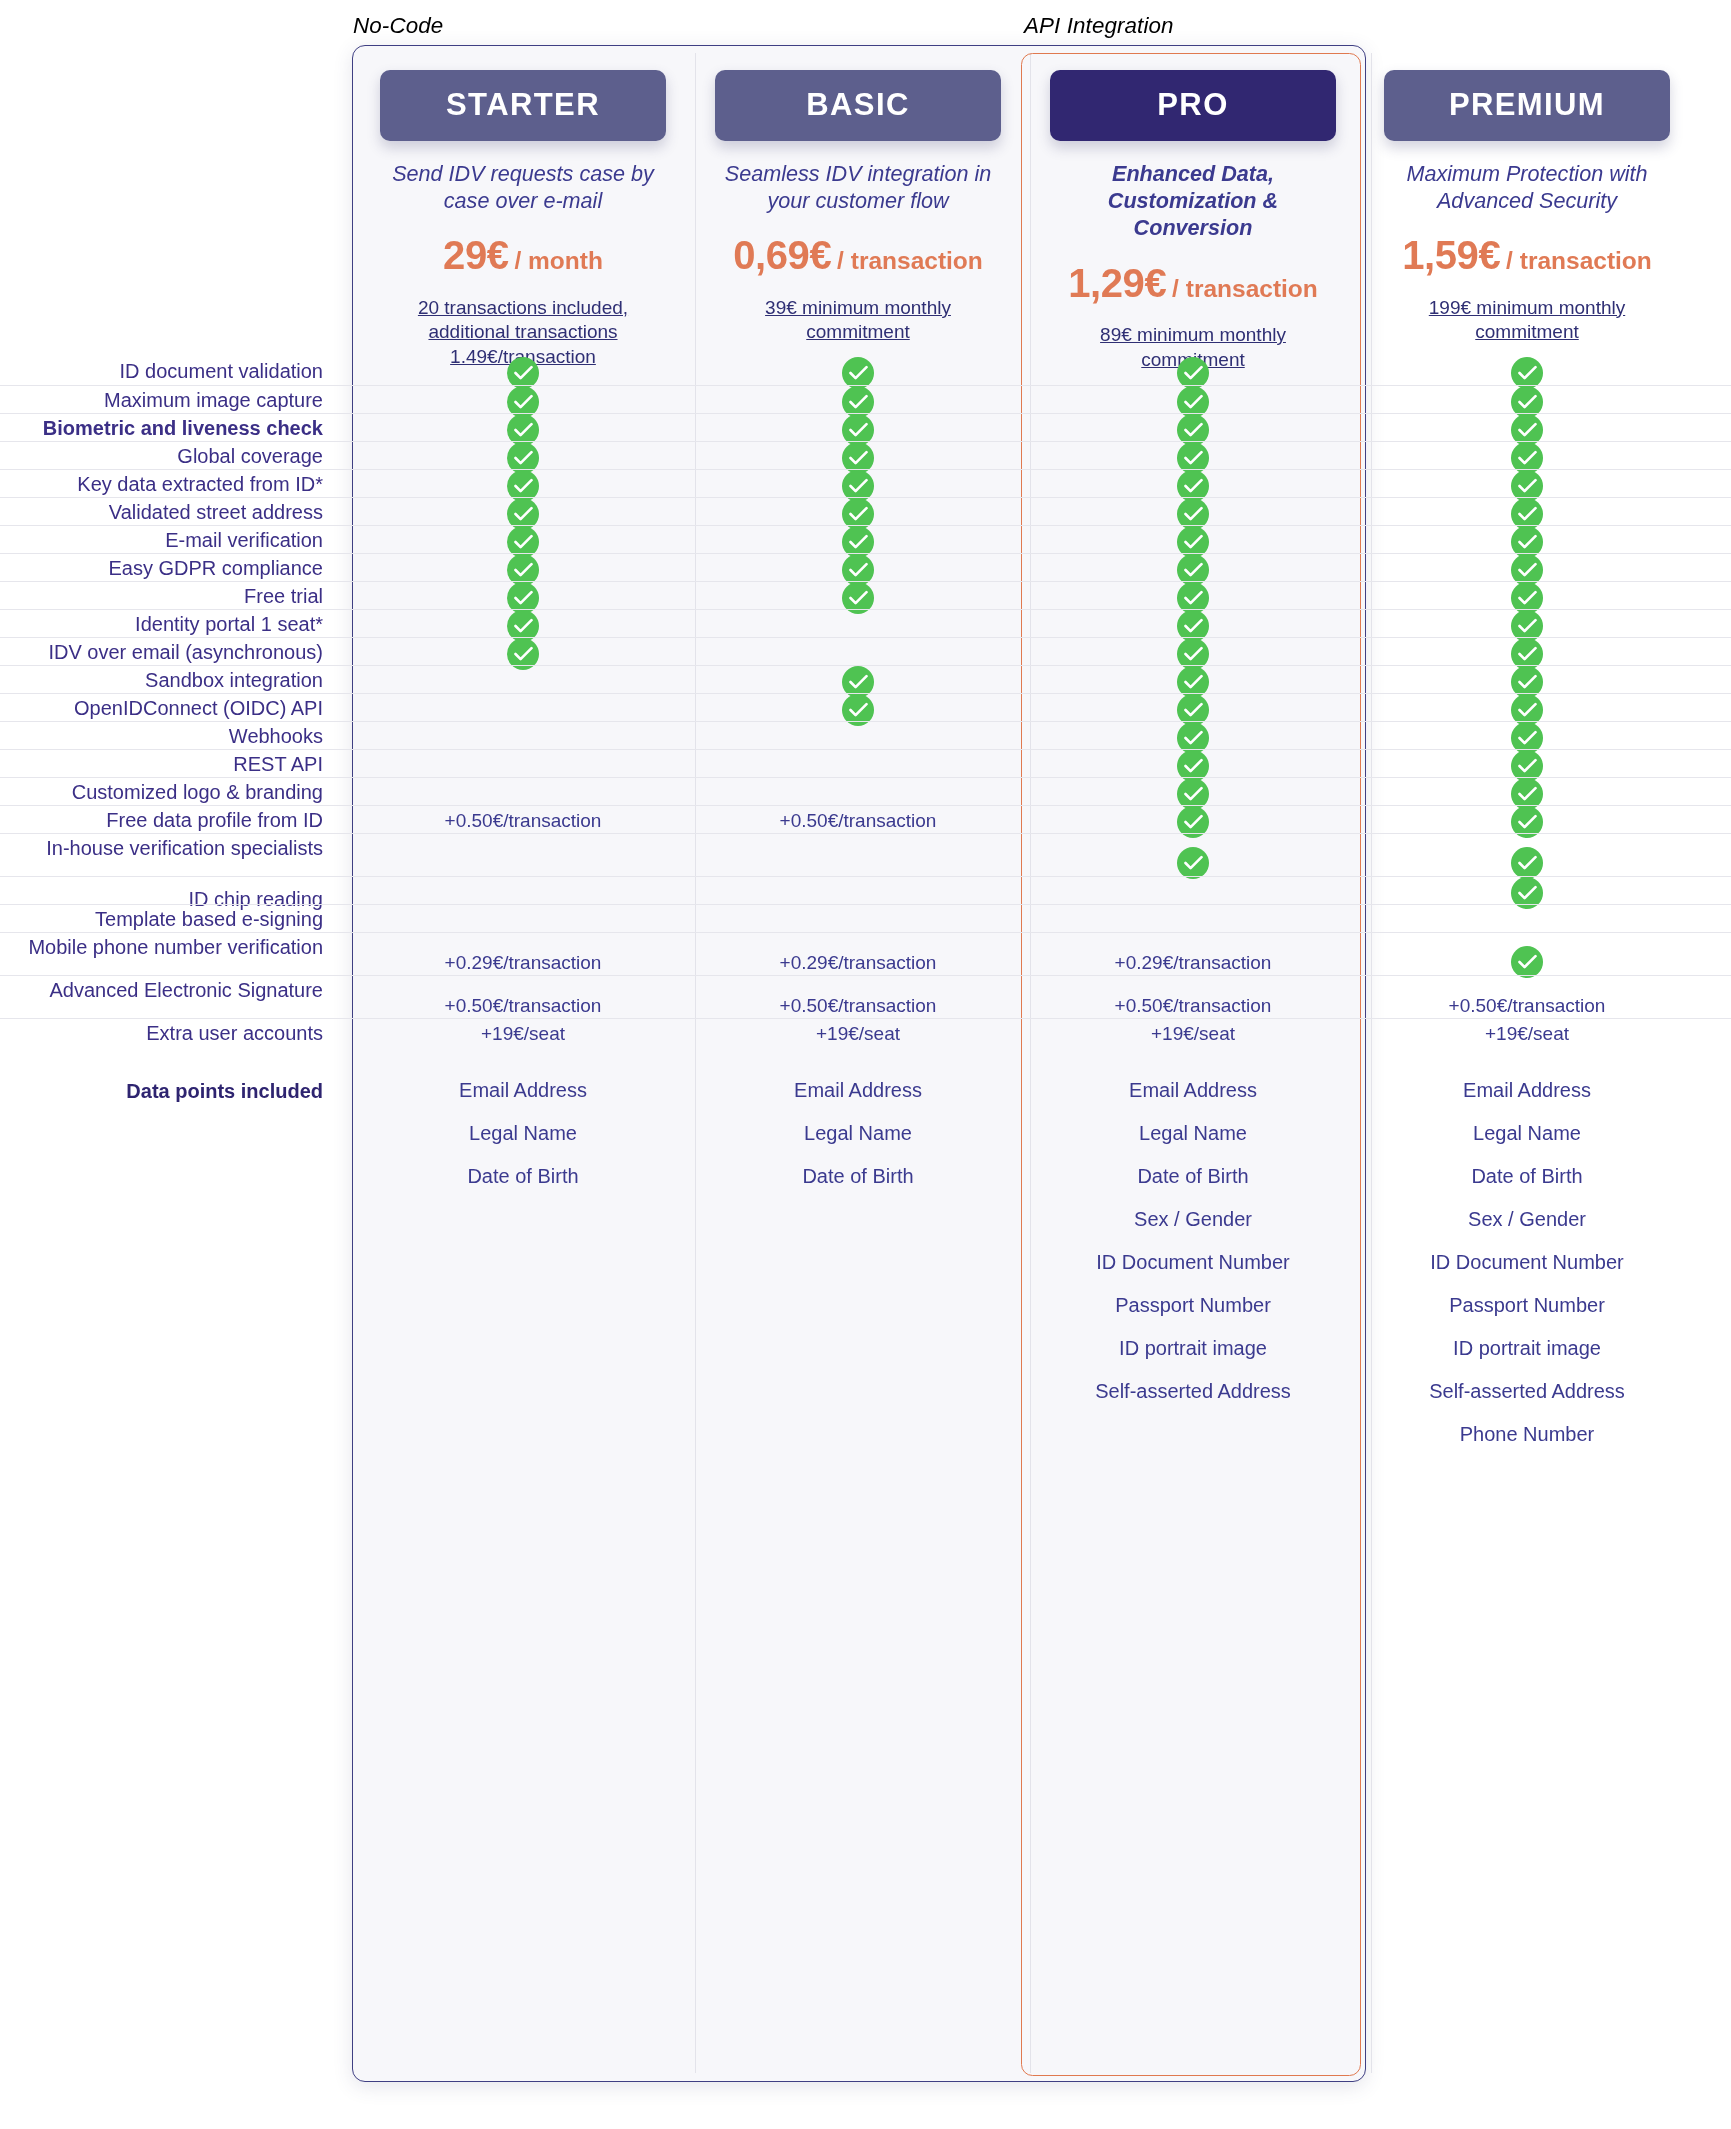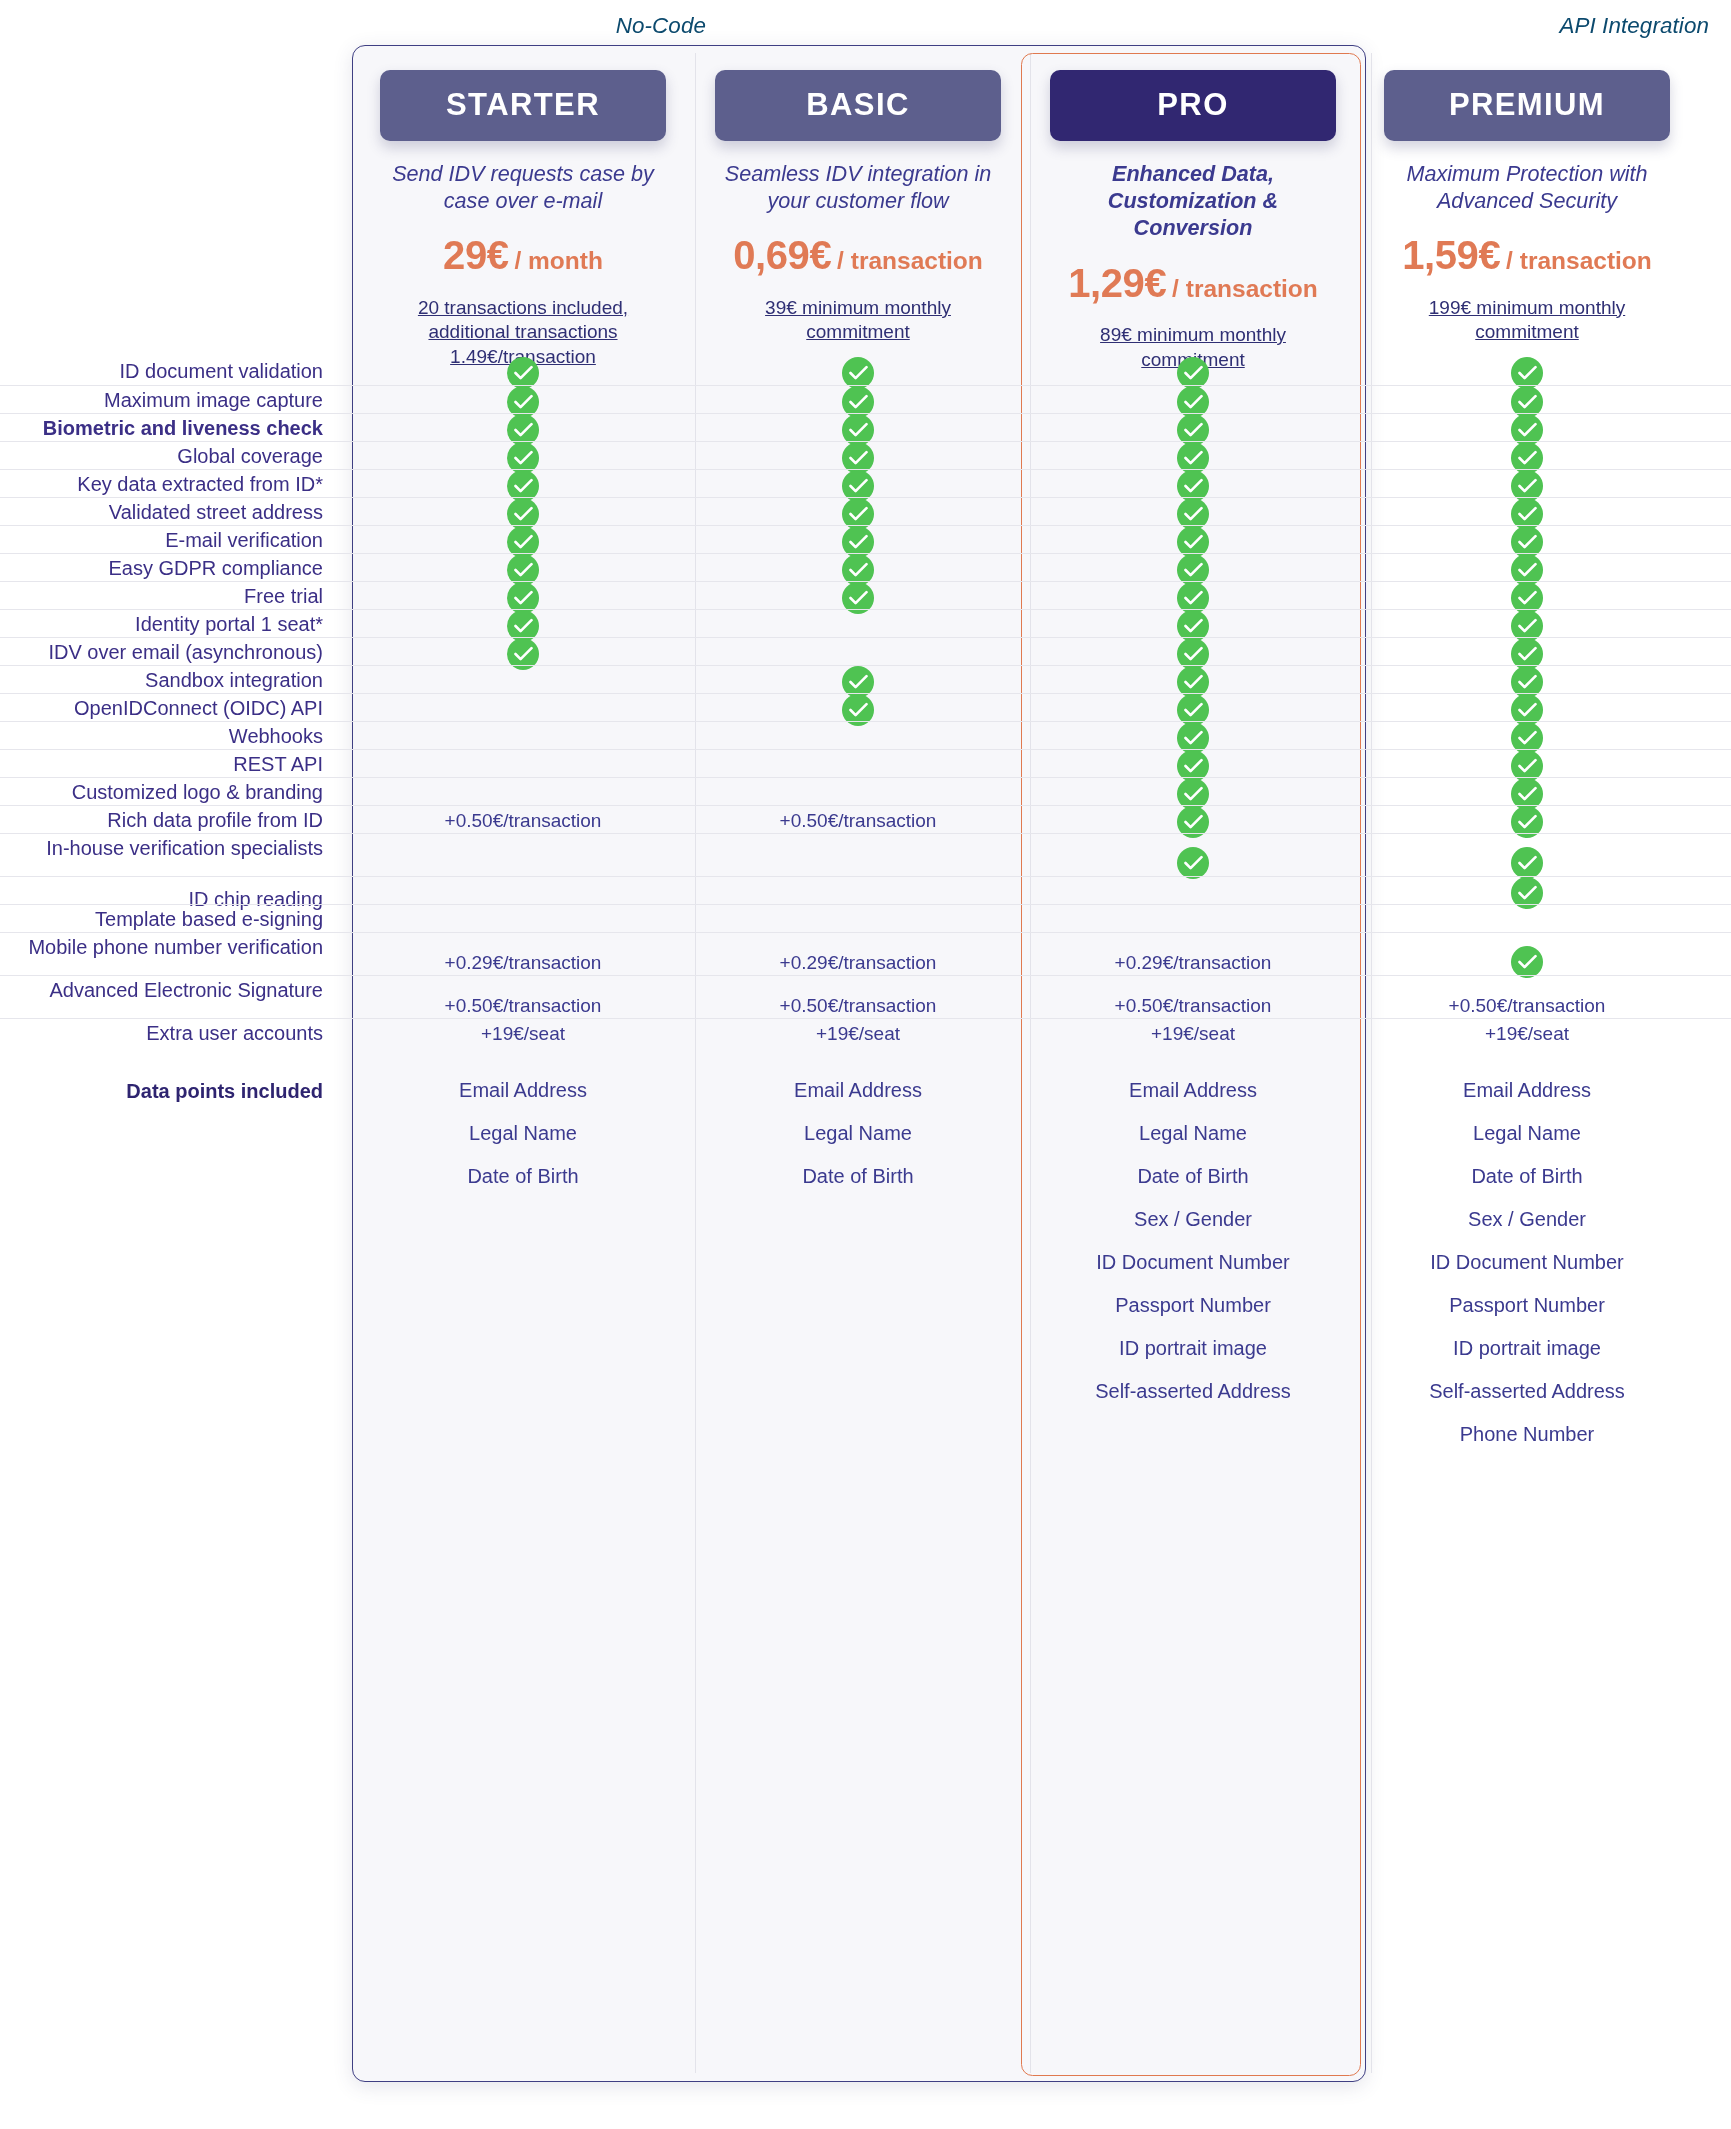--- a/index.html
+++ b/index.html
@@ -23,24 +23,24 @@
   .group-captions {
     position: absolute;
     top: 0; left: 0;
     width: 1731px;
     height: 45px;
   }
   .group-caption {
     position: absolute;
     font-style: italic;
     font-size: 22.4px;
-    color: #0c4a6e;
+    color: #000000;
     letter-spacing: 0.1px;
     white-space: nowrap;
-    text-align: right;
+    text-align: left;
     top: 13px;
   }
   .group-caption.nocode { left: 353px; width: 353px; }
   .group-caption.api    { left: 1024px; width: 685px; }
 
   
   .plans-panel {
     position: absolute;
     left: 352px;
     top: 45px;
@@ -480,21 +480,21 @@
         <div class="cell c0" style="top: 0px;"></div>
         <div class="cell c1" style="top: 0px;"></div>
         <div class="cell c2" style="top: 0px;"><span class="check"><svg width="19" height="16" viewBox="0 0 26 22">
               <path d="M2 11 L9 18 L24 3" stroke="#ffffff" stroke-width="3.6" fill="none" stroke-linecap="round" stroke-linejoin="round"></path>
             </svg></span></div>
         <div class="cell c3" style="top: 0px;"><span class="check"><svg width="19" height="16" viewBox="0 0 26 22">
               <path d="M2 11 L9 18 L24 3" stroke="#ffffff" stroke-width="3.6" fill="none" stroke-linecap="round" stroke-linejoin="round"></path>
             </svg></span></div>
       </div>
       <div class="trow" style="height: 28px;">
-        <div class="label" style="top: 1.4px; padding-right: 19px;">Rich data profile from ID</div>
+        <div class="label" style="top: 1.4px; padding-right: 19px;">Free data profile from ID</div>
         <div class="cell c0" style="top: 3.6px;">+0.50€/transaction</div>
         <div class="cell c1" style="top: 3.6px;">+0.50€/transaction</div>
         <div class="cell c2" style="top: 0px;"><span class="check"><svg width="19" height="16" viewBox="0 0 26 22">
               <path d="M2 11 L9 18 L24 3" stroke="#ffffff" stroke-width="3.6" fill="none" stroke-linecap="round" stroke-linejoin="round"></path>
             </svg></span></div>
         <div class="cell c3" style="top: 0px;"><span class="check"><svg width="19" height="16" viewBox="0 0 26 22">
               <path d="M2 11 L9 18 L24 3" stroke="#ffffff" stroke-width="3.6" fill="none" stroke-linecap="round" stroke-linejoin="round"></path>
             </svg></span></div>
       </div>
       <div class="trow" style="height: 43px;">

